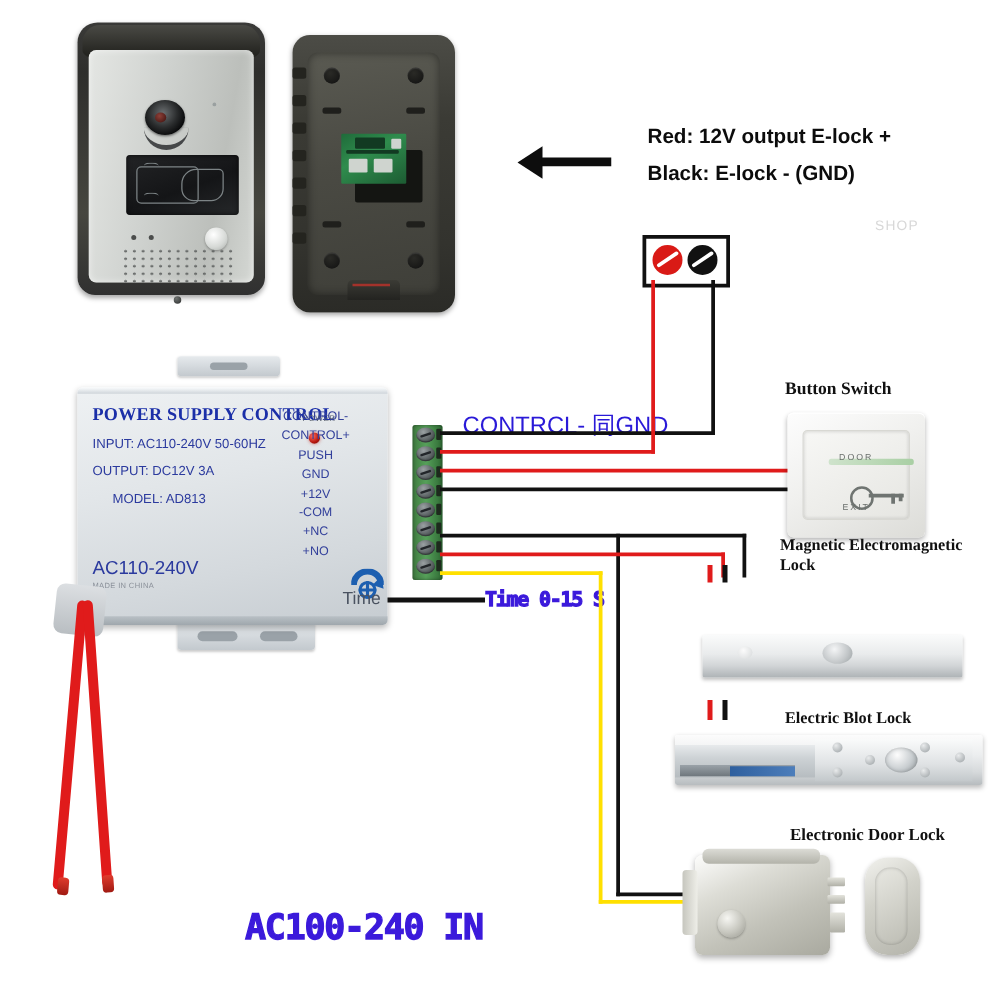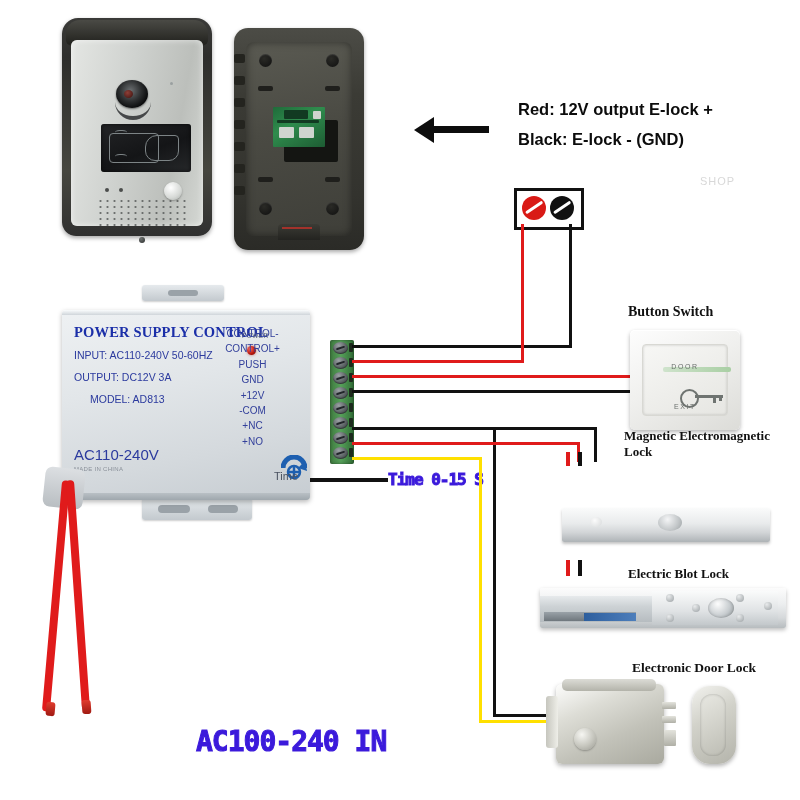--- a/index.html
+++ b/index.html
@@ -79,21 +79,21 @@
   .psu-title{font-family:"Liberation Serif",serif;font-weight:bold;color:#1b2fa8;
     font-size:14.5px;letter-spacing:.2px;white-space:nowrap;}
   .psu-spec{font-family:"Liberation Sans",sans-serif;color:#2b3a9e;font-size:10.5px;white-space:nowrap;}
   .psu-made{font-family:"Liberation Sans",sans-serif;color:#8a9099;font-size:6px;letter-spacing:.3px;}
   .psu-pwrlab{font-family:"Liberation Sans",sans-serif;color:#5c6572;font-size:6.5px;letter-spacing:.4px;}
   .psu-led{width:9px;height:9px;border-radius:50%;
     background:radial-gradient(circle at 35% 32%,#ff6b5e,#b3150c 60%,#6d0805 100%);
     box-shadow:0 0 3px rgba(190,20,10,.6);}
   .term-lab{font-family:"Liberation Sans",sans-serif;color:#33409b;font-size:10px;
     text-align:center;white-space:nowrap;line-height:15.4px;}
-  .timelab{font-family:"Liberation Sans",sans-serif;color:#4a5260;font-size:11px;}
+  .timelab{font-family:"Liberation Sans",sans-serif;color:#4a5260;font-size:14px;}
 
   
   .ear{position:absolute;background:linear-gradient(180deg,#e6eaed,#c3c9ce);border-radius:3px;
        box-shadow:0 1px 2px rgba(0,0,0,.2);}
   .ear-slot{position:absolute;background:#9aa2a8;border-radius:6px;}
 
   
   .strip{position:absolute;width:24px;height:124px;border-radius:2px;
     background:linear-gradient(90deg,#3f7a3f 0%,#56a05a 45%,#2f6b34 100%);
     box-shadow:inset 0 0 3px rgba(0,0,0,.45);}
@@ -353,20 +353,21 @@
        background:linear-gradient(180deg,#dcdfe2,#b9bec2);transform:rotate(6deg);"></div>
   <div class="w wv red" style="left:52px;top:480px;width:8px;height:232px;transform:rotate(5deg);
        border-radius:4px;"></div>
   <div class="w wv red" style="left:74px;top:480px;width:8px;height:230px;transform:rotate(-4deg);
        border-radius:4px;"></div>
   <div class="ac-tip" style="left:46px;top:702px;transform:rotate(5deg);"></div>
   <div class="ac-tip" style="left:82px;top:700px;transform:rotate(-4deg);"></div>
 
   <div class="abs disp" style="left:196px;top:725px;font-size:28px;">AC100-240 IN</div>
 
+  <div class="abs lbl-blue" style="left:370px;top:327px;font-size:19px;">CONTRCL- 同GND</div>
 
   <div class="abs disp" style="left:388px;top:470px;font-size:16px;">Time 0-15 S</div>
 
   <div class="w wh blk" style="left:352px;top:345px;width:220px;"></div>
   <div class="w wv blk" style="left:569px;top:224px;height:123px;"></div>
 
   <div class="w wh red" style="left:352px;top:360px;width:172px;"></div>
   <div class="w wv red" style="left:521px;top:224px;height:139px;"></div>
 
   <div class="w wh red" style="left:352px;top:375px;width:288px;"></div>

